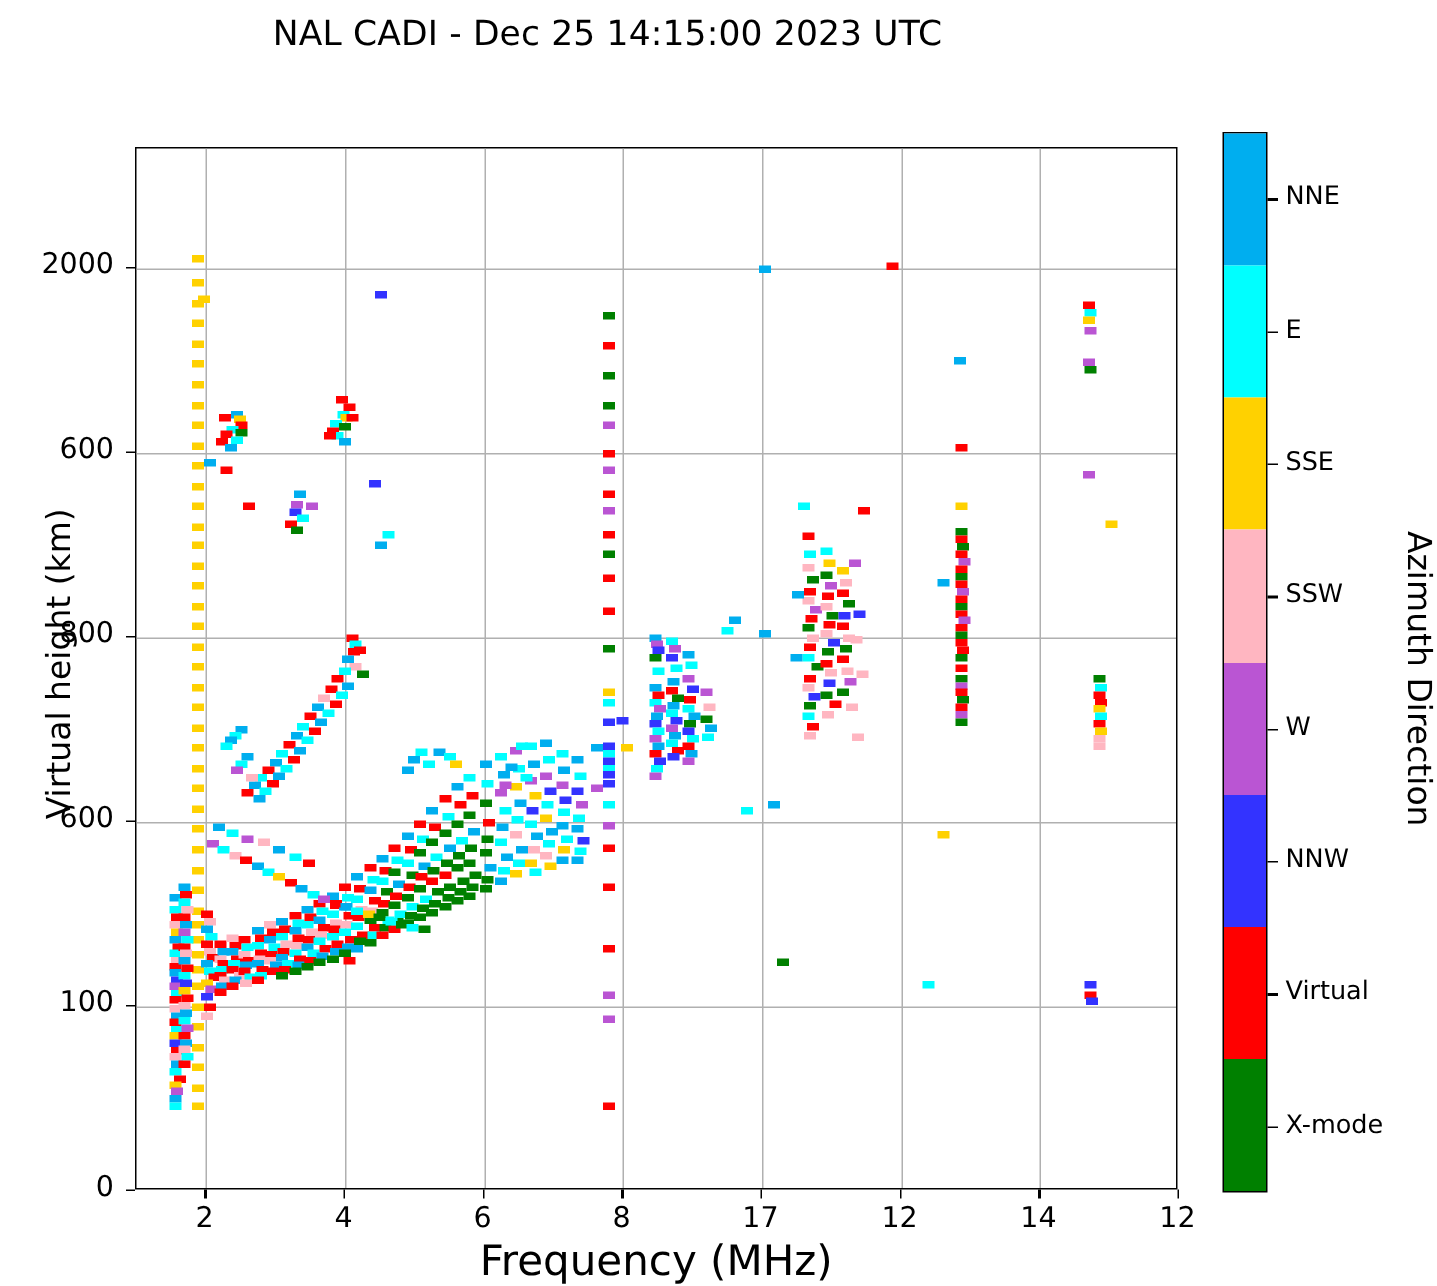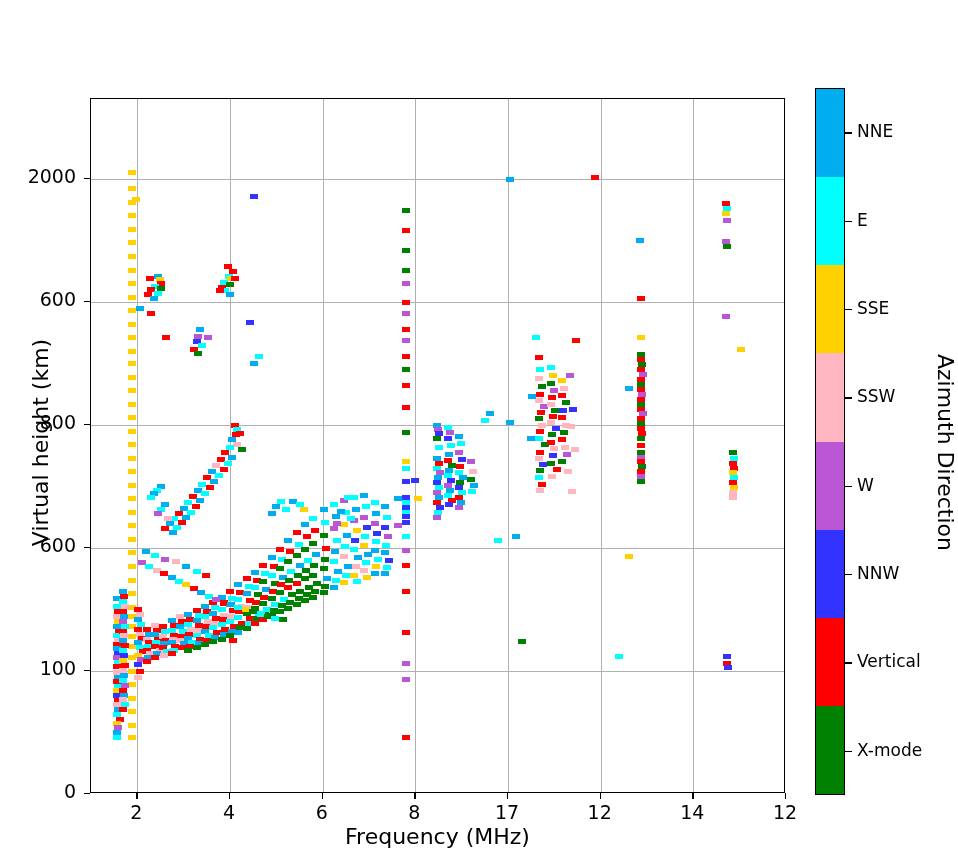--- a/index.html
+++ b/index.html
@@ -25,21 +25,21 @@
 
   
   .tick{position:absolute;background:#000;}
   .tick.x{width:1.4px;height:6px;top:793px;}
   .tick.y{height:1.4px;width:6px;left:84px;}
   .xlab{position:absolute;top:801px;width:60px;margin-left:-30px;text-align:center;font-size:19px;}
   .ylab{position:absolute;left:0;width:76px;text-align:right;font-size:19px;margin-top:-13px;}
 
   #x-axis-title{
     position:absolute;left:90px;top:824px;width:695px;text-align:center;
-    font-size:22px;
+    font-size:28px;
   }
   #y-axis-title{
     position:absolute;left:-160px;top:430px;width:400px;text-align:center;
     font-size:22px;transform:rotate(-90deg);transform-origin:center center;
   }
 
   
   #colorbar-wrap{position:absolute;left:815px;top:88px;width:30px;height:707px;
      border:1.4px solid #000;box-sizing:border-box;}
   .cb-seg{width:100%;}
@@ -48,20 +48,21 @@
   #colorbar-title{
     position:absolute;left:745px;top:440px;width:400px;text-align:center;
     font-size:22px;transform:rotate(90deg);transform-origin:center center;
   }
 </style>
 </head>
 <body>
 
 <div id="root">
 
+  <div id="chart-title">NAL CADI - Dec 25 14:15:00 2023 UTC</div>
 
   <div id="plot-frame">
     <div id="plot-canvas">
         <div class="gridline v" style="left: 46.3px;"></div>
         <div class="gridline v" style="left: 139px;"></div>
         <div class="gridline v" style="left: 231.7px;"></div>
         <div class="gridline v" style="left: 324.3px;"></div>
         <div class="gridline v" style="left: 417px;"></div>
         <div class="gridline v" style="left: 509.7px;"></div>
         <div class="gridline v" style="left: 602.3px;"></div>
@@ -815,19 +816,19 @@
       <div class="cb-lab" style="top: 220.6px;">E</div>
       <div class="cb-tick" style="top: 308.9px;"></div>
       <div class="cb-lab" style="top: 308.9px;">SSE</div>
       <div class="cb-tick" style="top: 397.3px;"></div>
       <div class="cb-lab" style="top: 397.3px;">SSW</div>
       <div class="cb-tick" style="top: 485.7px;"></div>
       <div class="cb-lab" style="top: 485.7px;">W</div>
       <div class="cb-tick" style="top: 574.1px;"></div>
       <div class="cb-lab" style="top: 574.1px;">NNW</div>
       <div class="cb-tick" style="top: 662.4px;"></div>
-      <div class="cb-lab" style="top: 662.4px;">Vertical</div>
+      <div class="cb-lab" style="top: 662.4px;">Virtual</div>
       <div class="cb-tick" style="top: 750.8px;"></div>
       <div class="cb-lab" style="top: 750.8px;">X-mode</div>
     </div>
   <div id="colorbar-title">Azimuth Direction</div>
 
 </div>
 
 </body></html>

